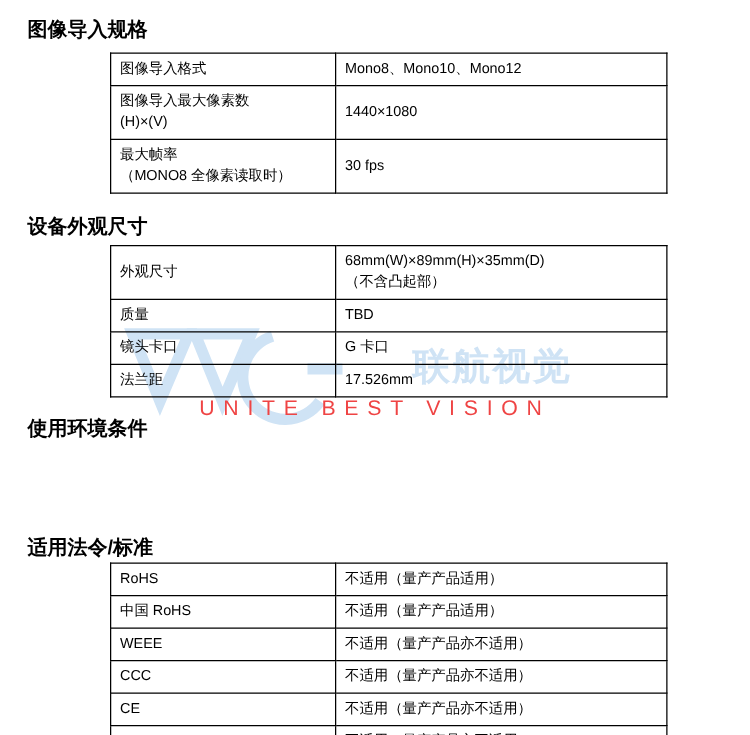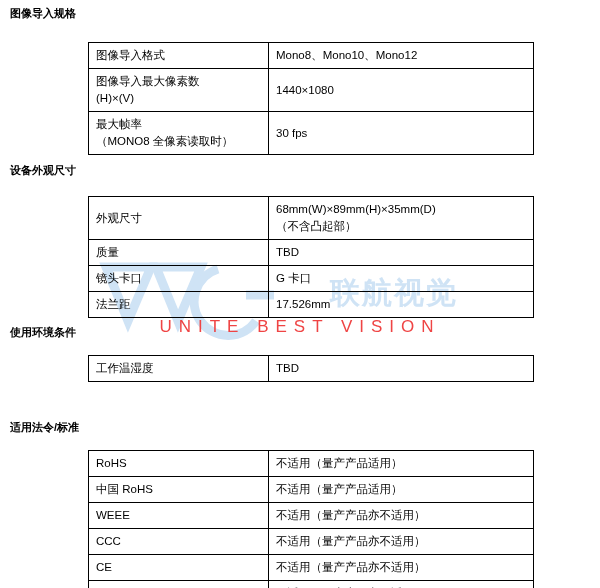--- a/index.html
+++ b/index.html
@@ -52,23 +52,23 @@
     top: 4px;
   }
 
   .content {
     position: relative;
     z-index: 2;
     padding: 0;
   }
 
   h2.section-title {
-    font-size: 11px;
+    font-size: 16px;
     font-weight: bold;
-    margin: 0;
+    margin: 12px;
     padding: 0;
     line-height: 14px;
   }
 
   .sec {
     position: absolute;
     left: 10px;
   }
 
   table.spec {
@@ -160,24 +160,20 @@
       <td class="value">17.526mm</td>
     </tr>
   </tbody>
     </table>
 
   <div class="sec" style="top:325px;">
     <h2 class="section-title">使用环境条件</h2>
   </div>
   <table class="spec" style="left:88px; top:355px;">
     <tbody>
-        <tr>
-      <td class="label">工作温湿度</td>
-      <td class="value">TBD</td>
-    </tr>
   </tbody>
     </table>
 
   <div class="sec" style="top:420px;">
     <h2 class="section-title">适用法令/标准</h2>
   </div>
   <table class="spec" style="left:88px; top:450px;">
     <tbody>
         <tr>
       <td class="label">RoHS</td>

